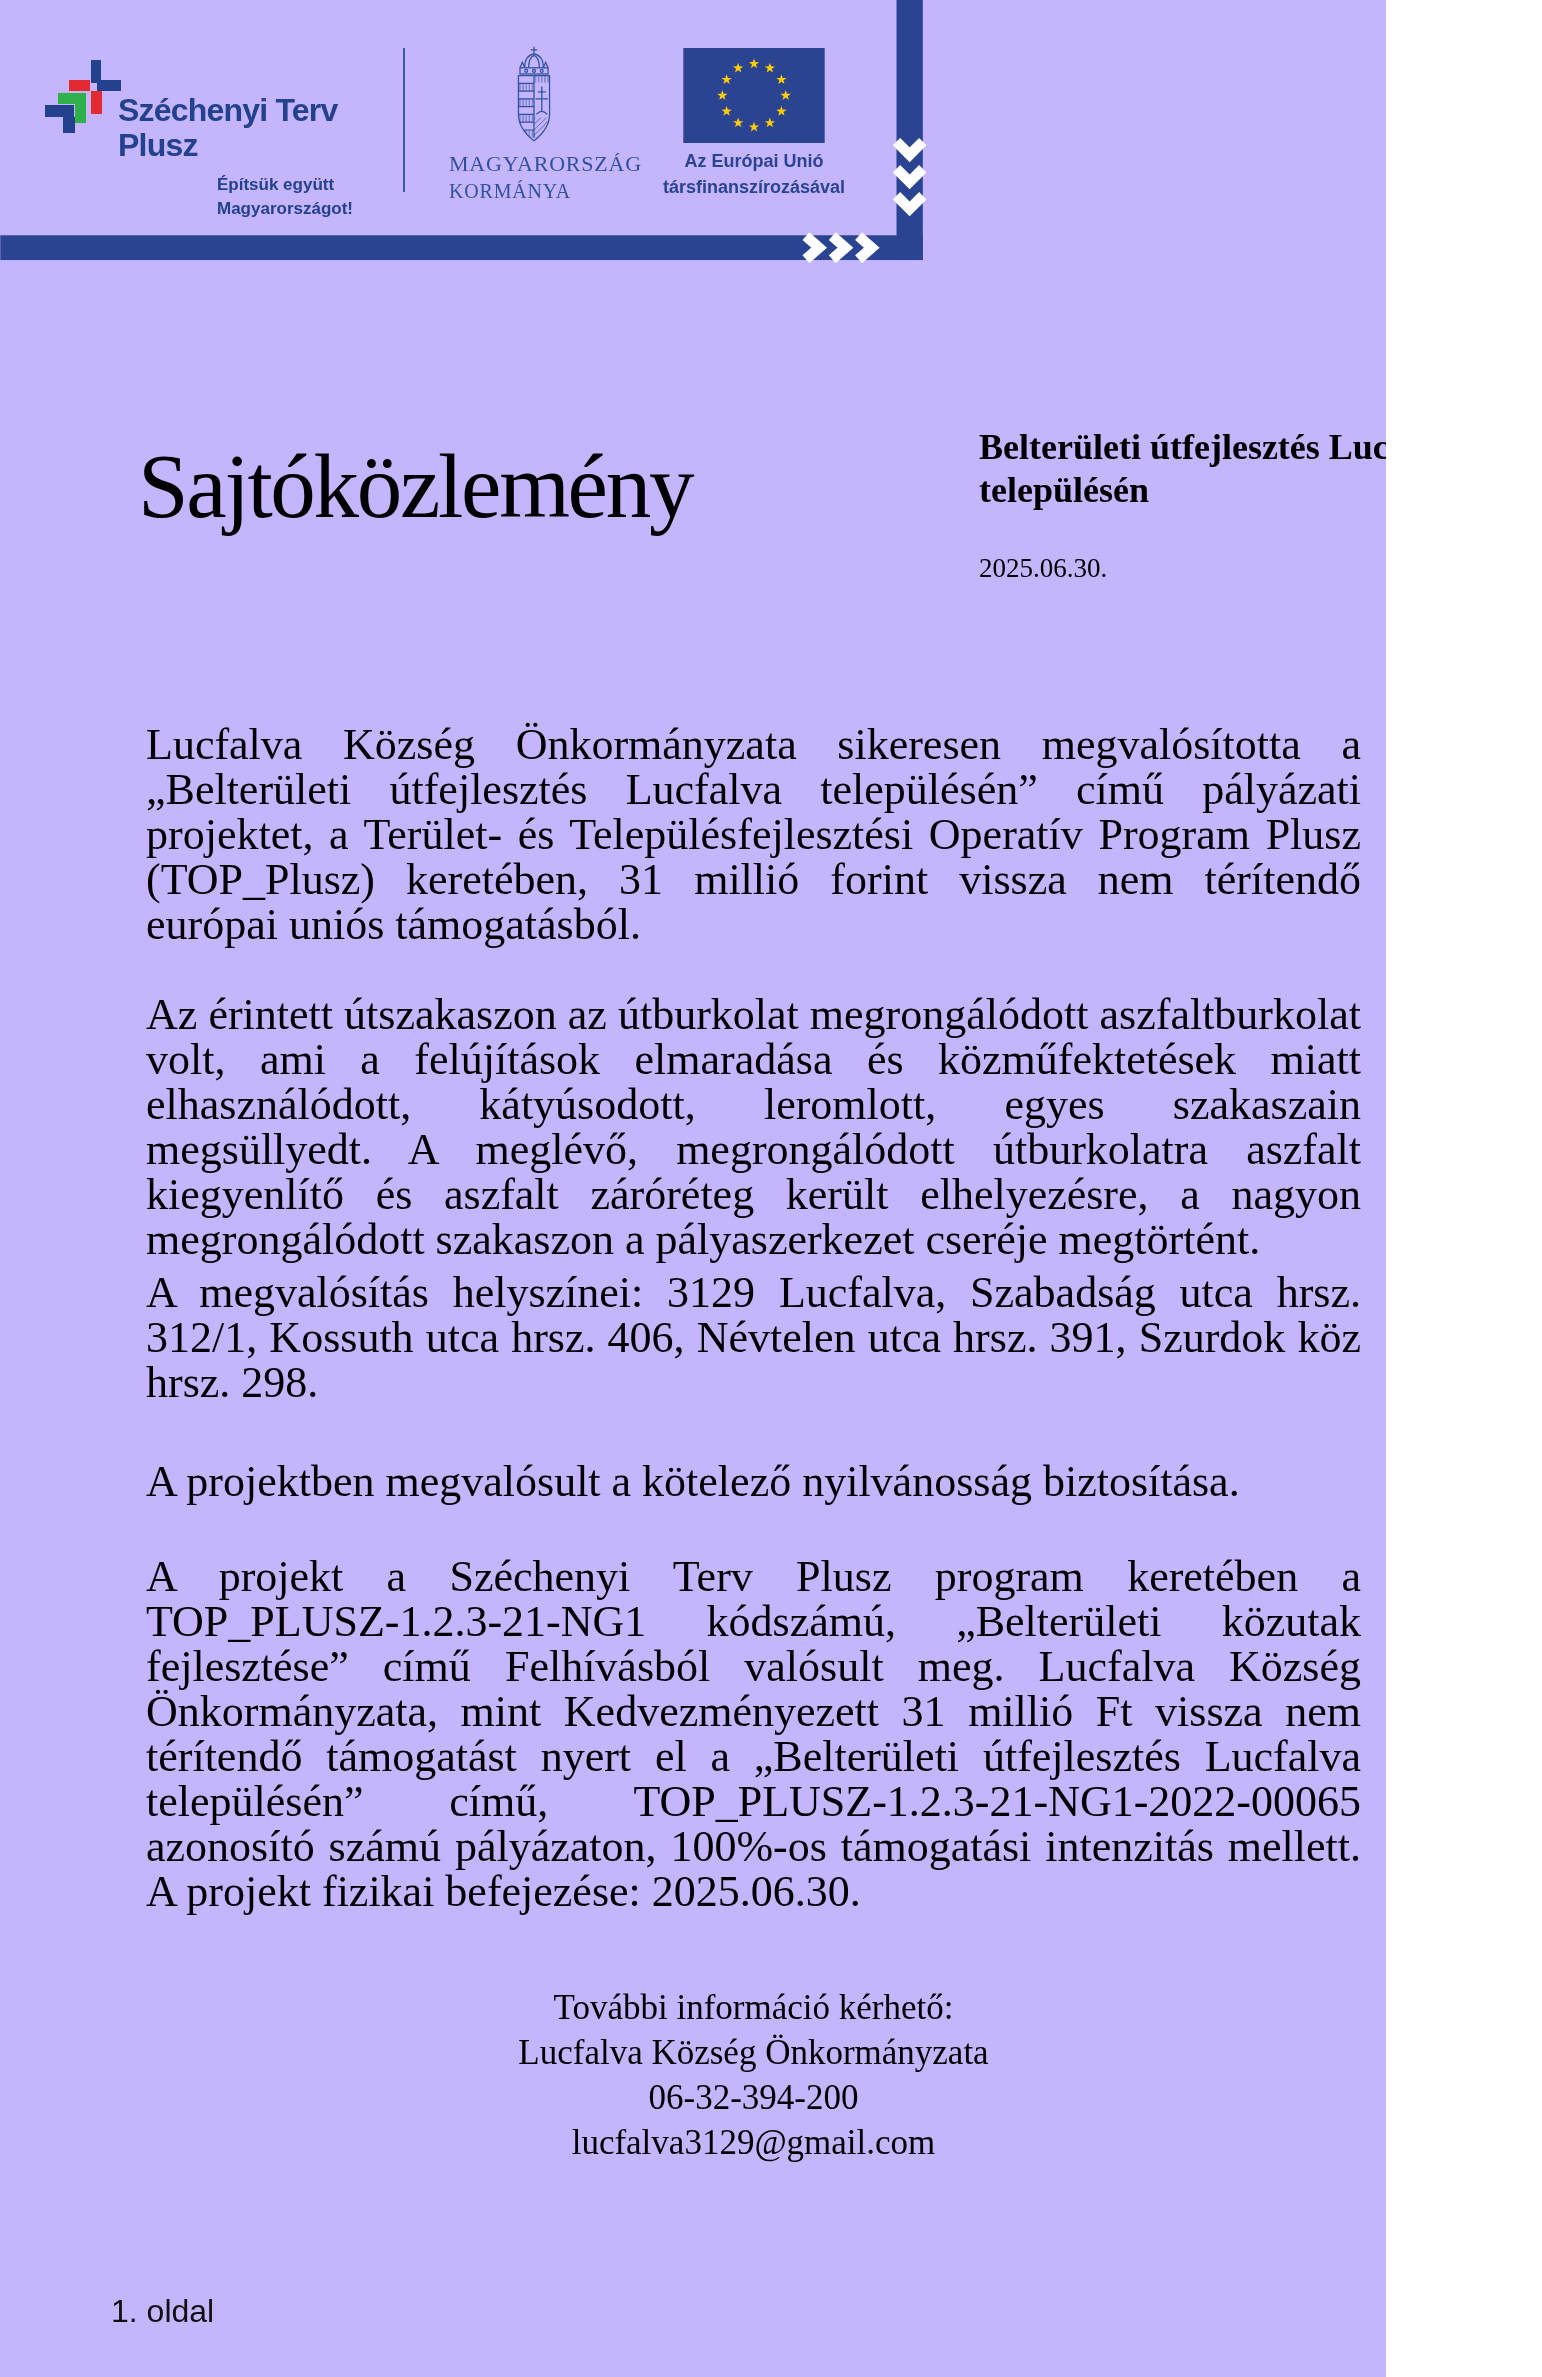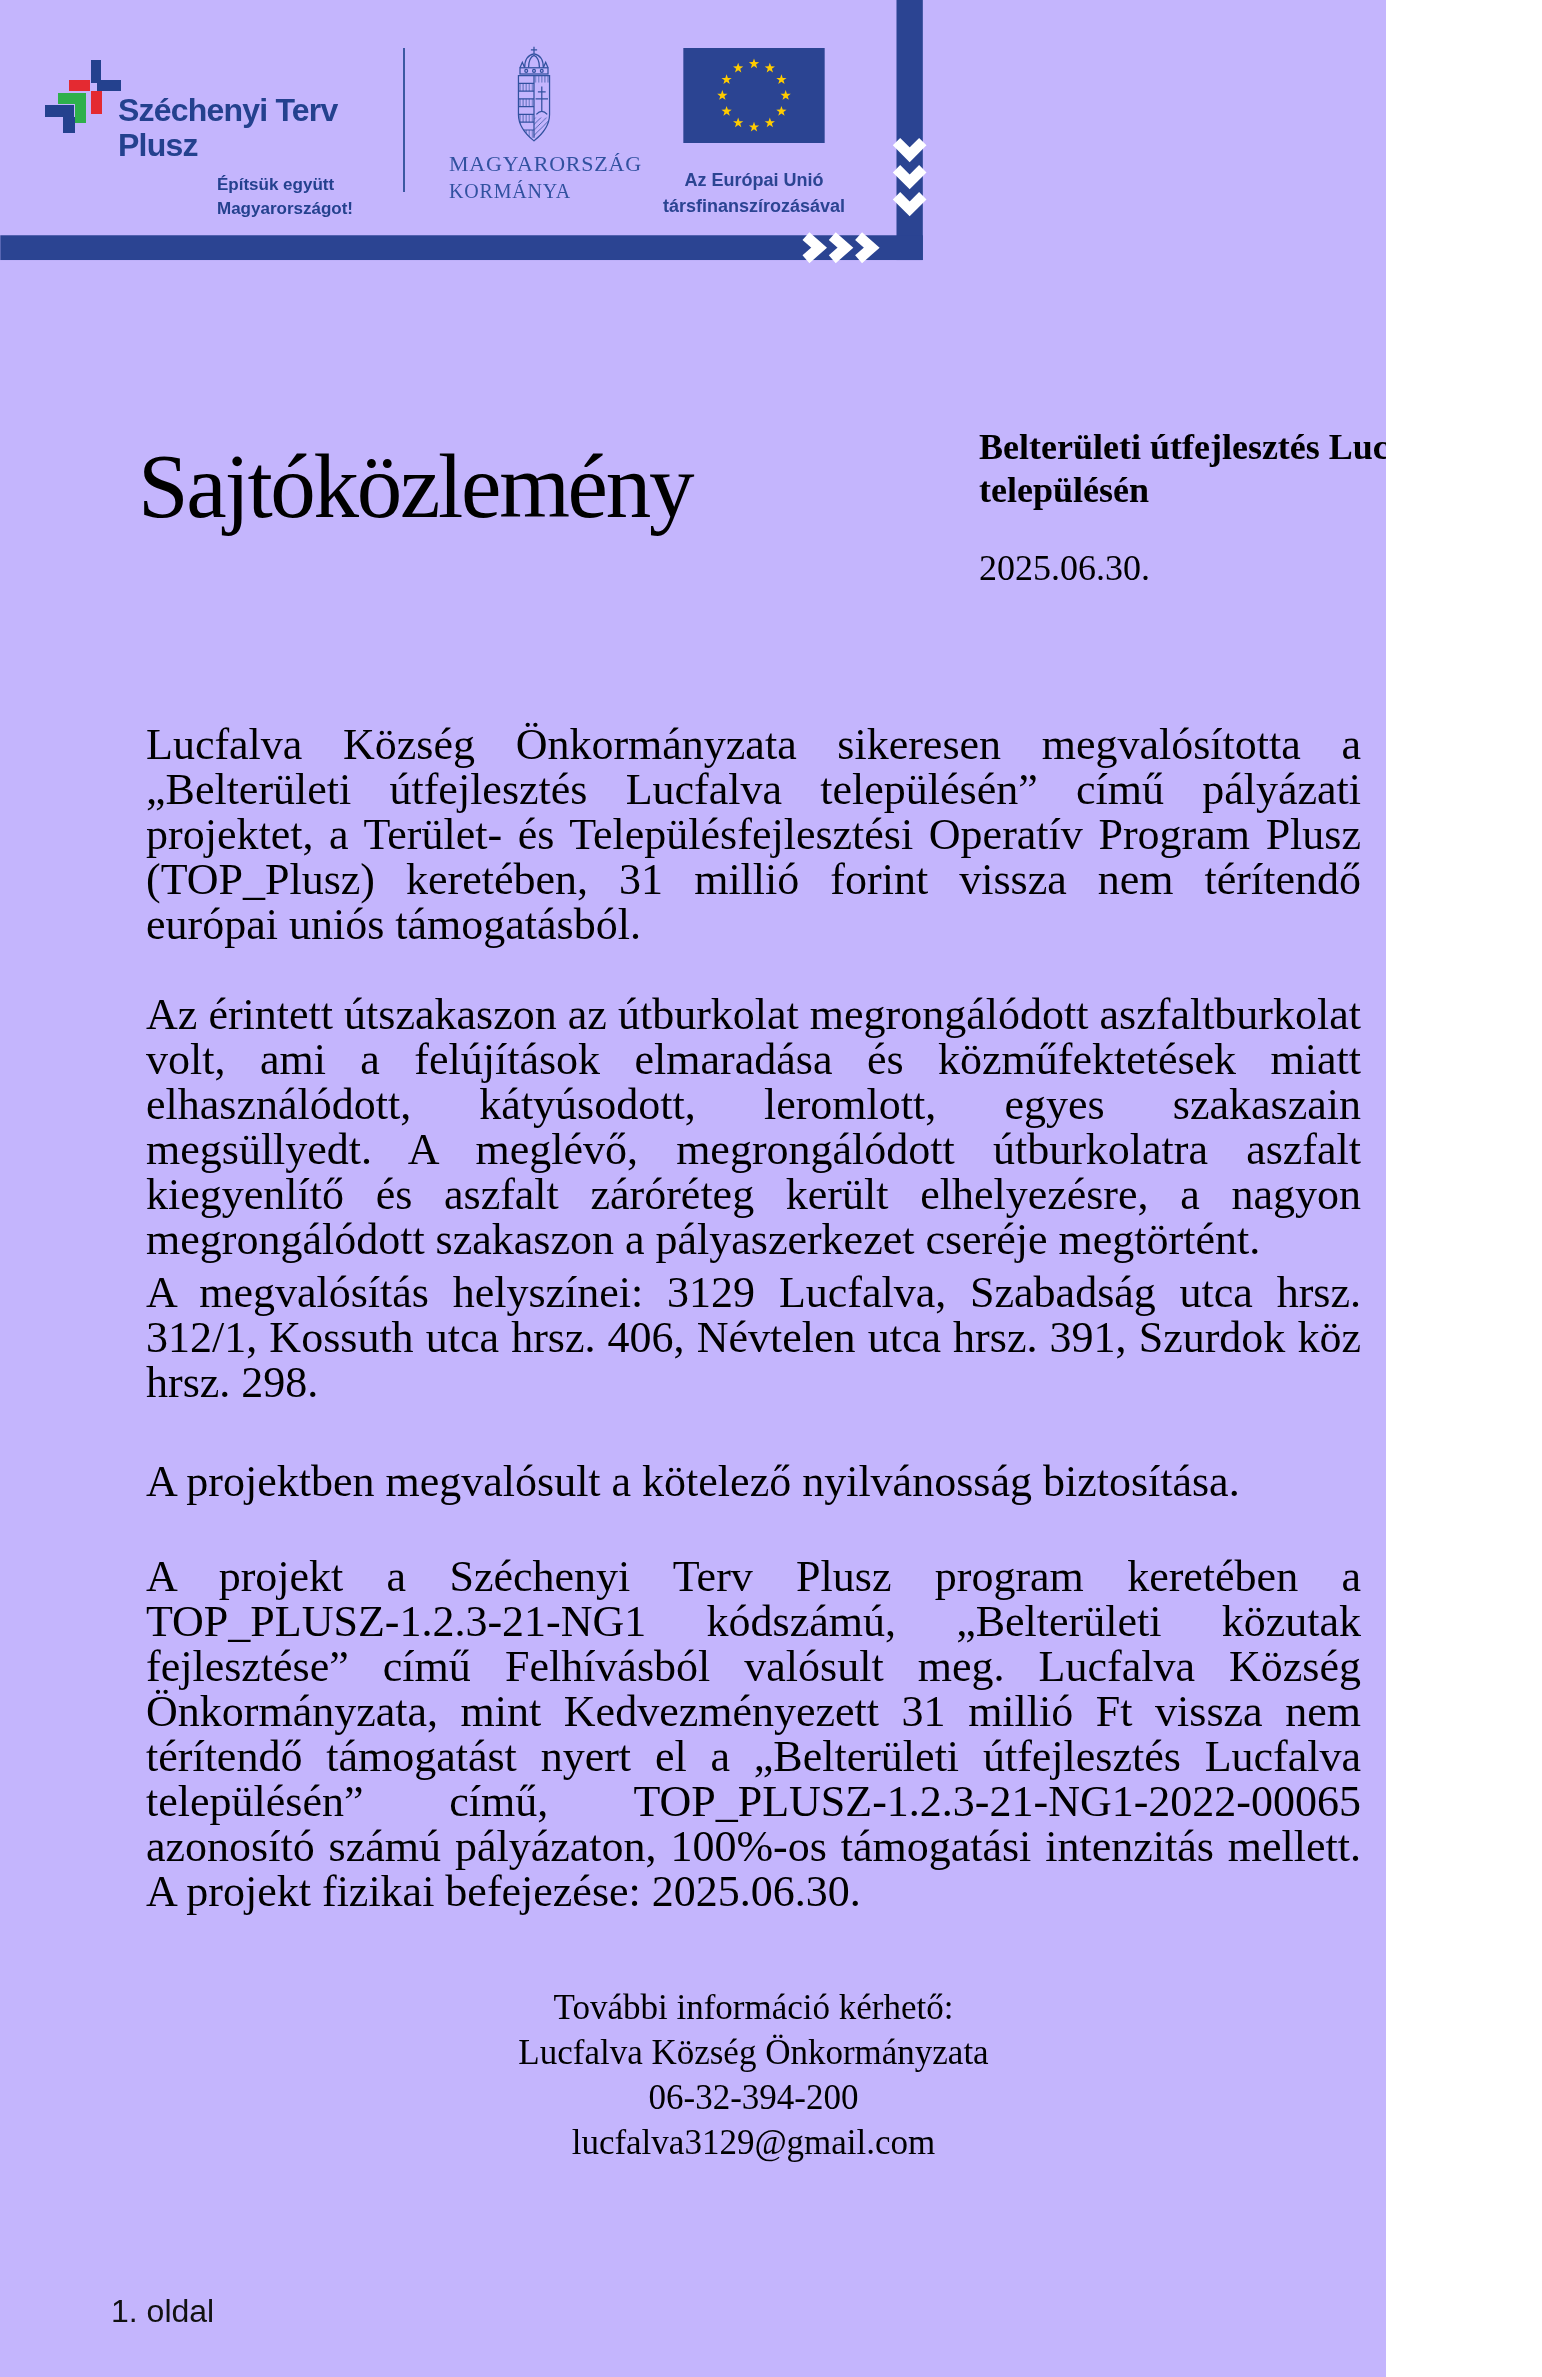--- a/index.html
+++ b/index.html
@@ -33,30 +33,30 @@
   }
   .hdr-divider{ position:absolute; left:403px; top:48px; width:2.3px; height:144px; background:#3b58a2; }
   .gov{ position:absolute; left:449px; top:46px; width:170px; text-align:left; }
   .gov-crest{ display:block; margin:0 auto; }
   .gov-l1{ font-size:22px; letter-spacing:0.8px; color:var(--crest-blue); line-height:1; margin-top:9.3px; white-space:nowrap; }
   .gov-l2{ font-size:20px; letter-spacing:0.8px; color:var(--crest-blue); line-height:1; margin-top:5.4px; white-space:nowrap; }
   .eu{ position:absolute; left:641px; top:48px; width:226px; text-align:center; }
   .eu-flag{ display:block; margin:0 auto; }
   .eu-cap{
     font-family:"Liberation Sans", sans-serif; font-weight:bold;
-    color:var(--blue); font-size:18px; line-height:25.5px; margin-top:25px; white-space:nowrap;
+    color:var(--blue); font-size:18px; line-height:25.5px; margin-top:6px; white-space:nowrap;
   }
   
   .doc-title{
     position:absolute; left:138px; top:441px; margin:0;
     font-size:91px; font-weight:400; letter-spacing:-2.3px; line-height:1; white-space:nowrap;
   }
   .right-col{ position:absolute; left:979px; top:426px; width:495px; }
   .proj-title{ font-size:36px; font-weight:bold; line-height:43px; white-space:nowrap; }
-  .doc-date{ font-size:36px; line-height:39px; margin-top:37px; white-space:nowrap; }
+  .doc-date{ font-size:27px; line-height:39px; margin-top:37px; white-space:nowrap; }
   
   .content{ position:absolute; left:138px; top:714px; width:1231px; }
   .content p{ margin:8px; font-size:44px; line-height:45px; text-align:justify; }
   .p1{ margin-bottom:45px !important; }
   .p3{ margin-top:54px !important; text-align:right; }
   .p4{ margin-top:50px !important; }
   .contact{ margin-top:71px; }
   .contact div{ font-size:35px; line-height:45px;text-align:center; }
   
   .footer{

